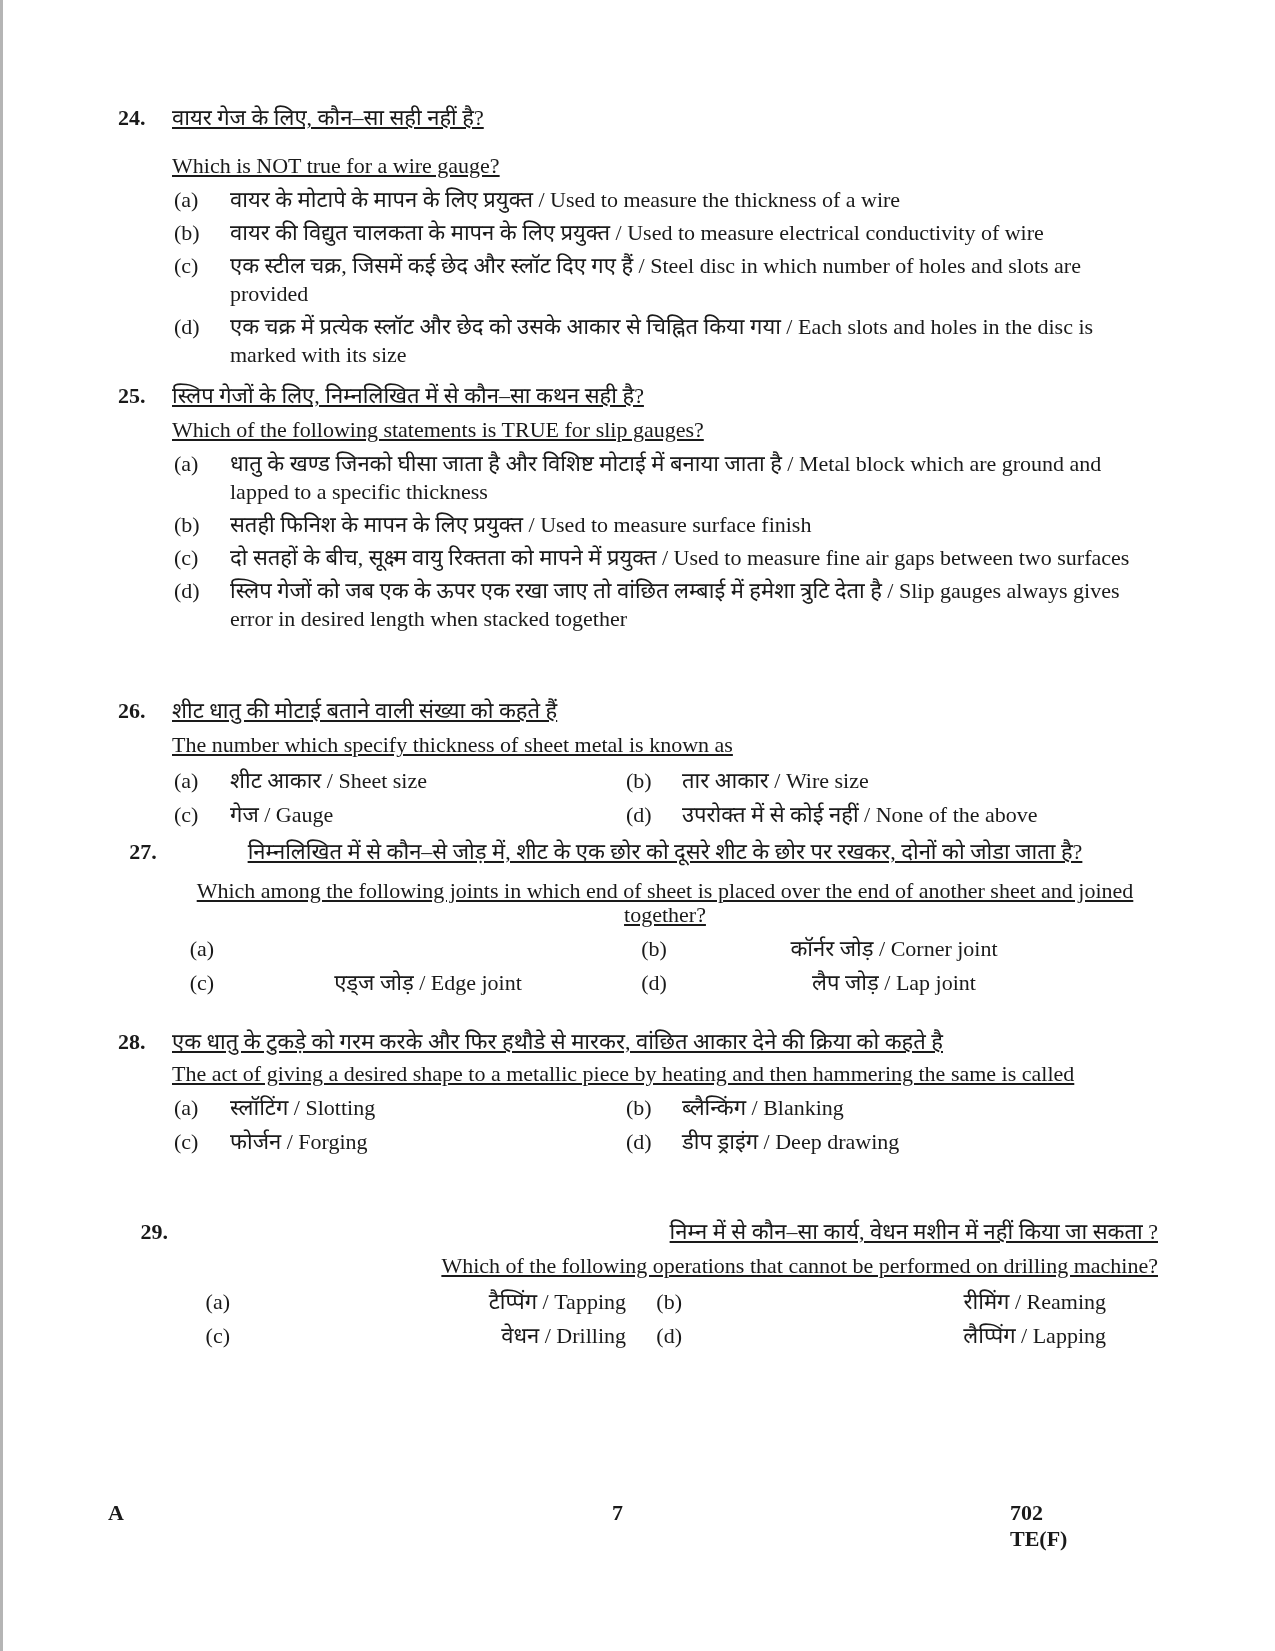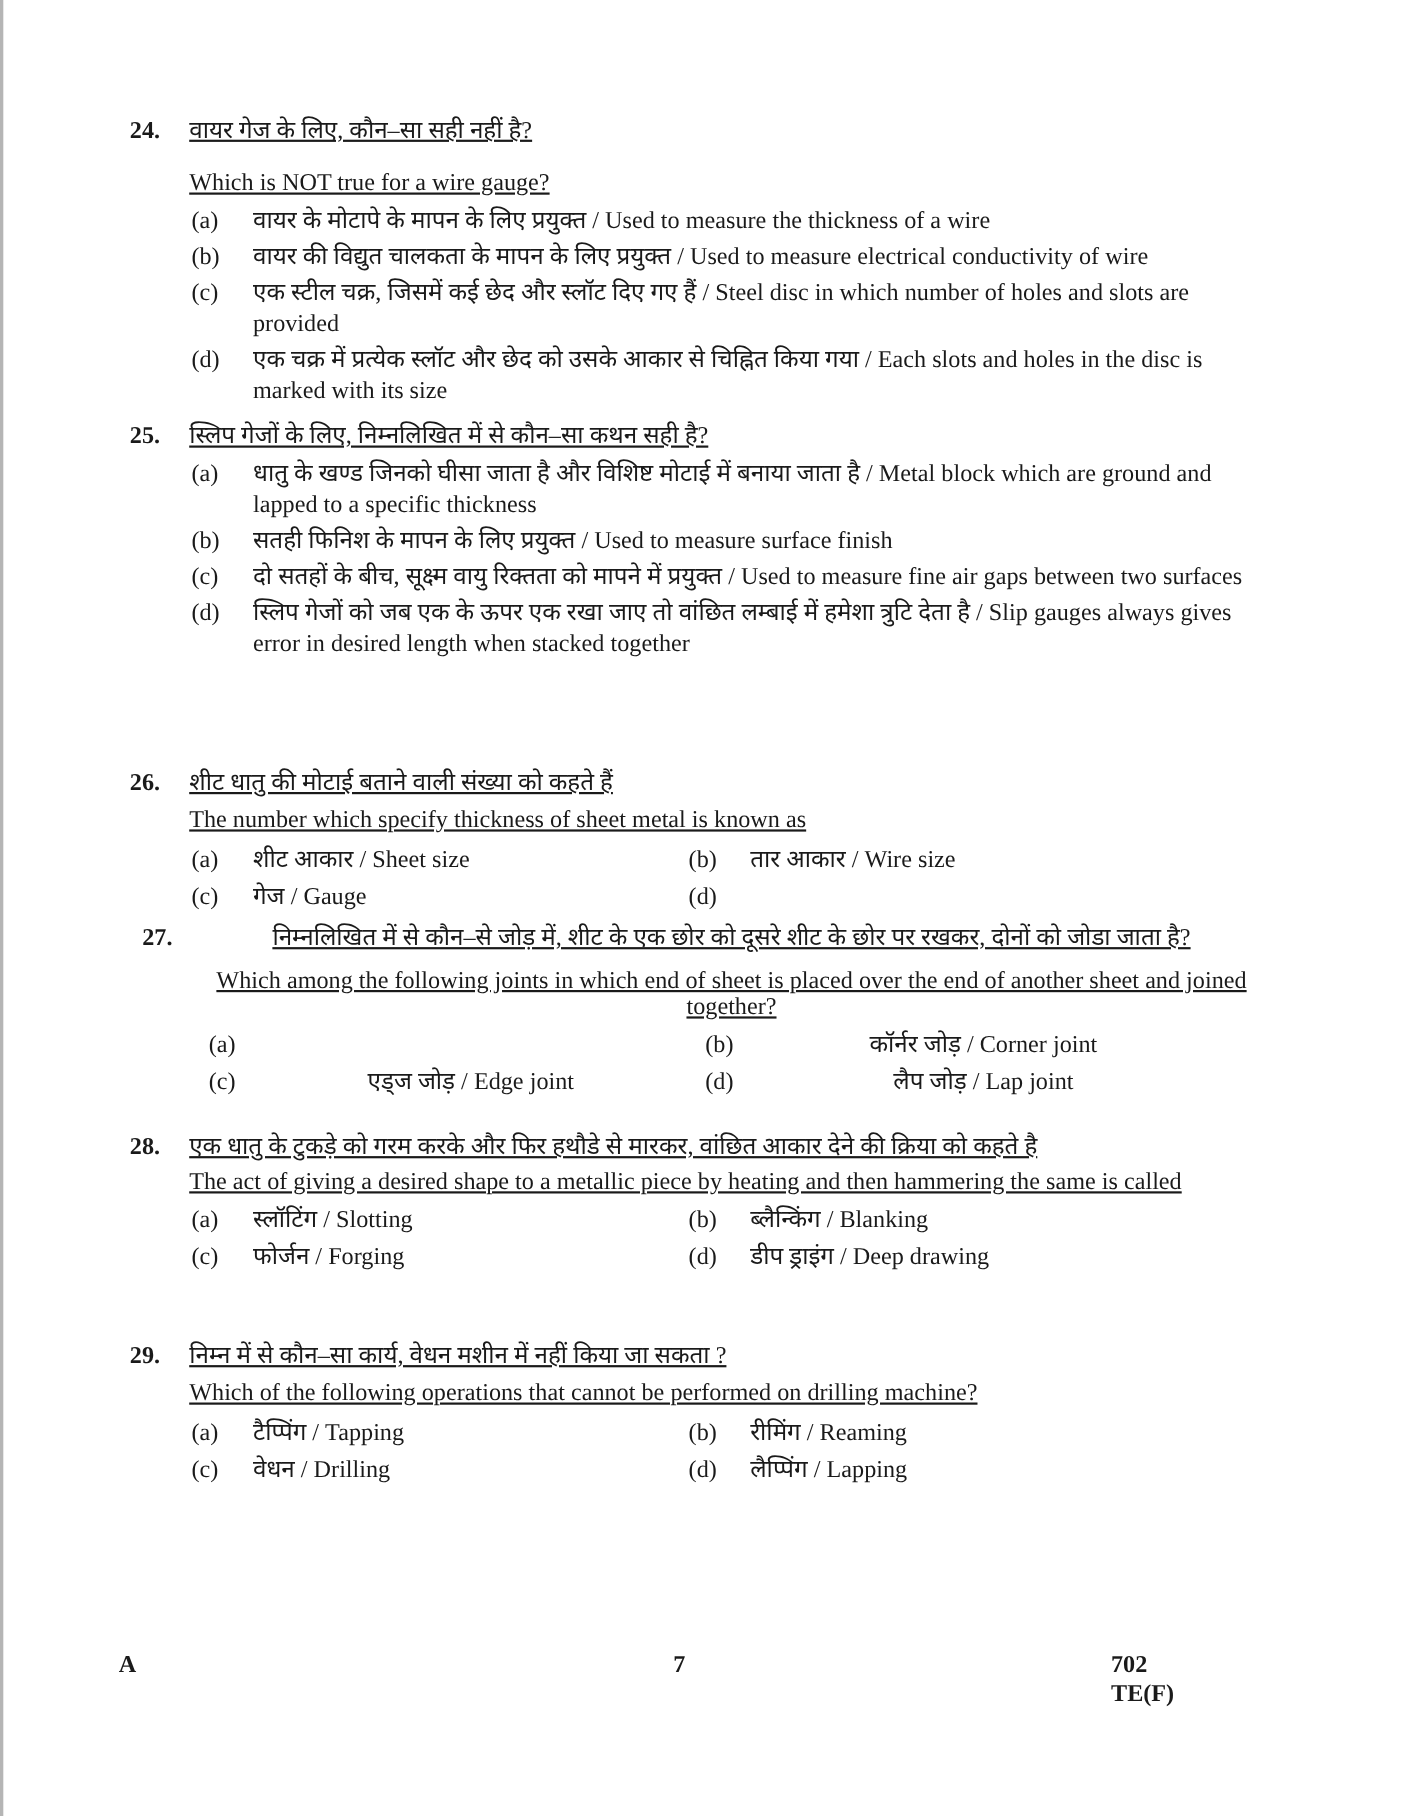--- a/index.html
+++ b/index.html
@@ -51,20 +51,21 @@
           <span class="lbl">(d)</span>
           <span class="txt">एक चक्र में प्रत्येक स्लॉट और छेद को उसके आकार से चिह्नित किया गया / Each slots and holes in the disc is marked with its size</span>
         </div>
     </div>
   </div>
 
   <div class="q" style="top:382px;">
     <div class="qnum">25.</div>
     <div class="qbody">
       <div>स्लिप गेजों के लिए, निम्नलिखित में से कौन–सा कथन सही है?</div>
+      <div style="margin-top:6px">Which of the following statements is TRUE for slip gauges?</div>
     </div>
     <div class="opts">
       <div class="opt">
           <span class="lbl">(a)</span>
           <span class="txt">धातु के खण्ड जिनको घीसा जाता है और विशिष्ट मोटाई में बनाया जाता है / Metal block which are ground and lapped to a specific thickness</span>
         </div>
       <div class="opt">
           <span class="lbl">(b)</span>
           <span class="txt">सतही फिनिश के मापन के लिए प्रयुक्त / Used to measure surface finish</span>
         </div>
@@ -93,20 +94,21 @@
       <div class="opt">
           <span class="lbl">(b)</span>
           <span class="txt">तार आकार / Wire size</span>
         </div>
       <div class="opt">
           <span class="lbl">(c)</span>
           <span class="txt">गेज / Gauge</span>
         </div>
       <div class="opt">
           <span class="lbl">(d)</span>
+          <span class="txt">उपरोक्त में से कोई नहीं / None of the above</span>
         </div>
     </div>
   </div>
 
   <div class="q" style="top:838px;text-align:center;">
     <div class="qnum">27.</div>
     <div class="qbody">
       <div>निम्नलिखित में से कौन–से जोड़ में, शीट के एक छोर को दूसरे शीट के छोर पर रखकर, दोनों को जोडा जाता है?</div>
       <div style="margin-top:13px; line-height:24px">Which among the following joints in which end of sheet is placed over the end of another sheet and joined together?</div>
     </div>
@@ -148,21 +150,21 @@
           <span class="lbl">(c)</span>
           <span class="txt">फोर्जन / Forging</span>
         </div>
       <div class="opt">
           <span class="lbl">(d)</span>
           <span class="txt">डीप ड्राइंग / Deep drawing</span>
         </div>
     </div>
   </div>
 
-  <div class="q" style="top:1218px;">
+  <div class="q" style="top:1218px;text-align:right;">
     <div class="qnum">29.</div>
     <div class="qbody">
       <div>निम्न में से कौन–सा कार्य, वेधन मशीन में नहीं किया जा सकता ?</div>
       <div style="margin-top:6px">Which of the following operations that cannot be performed on drilling machine?</div>
     </div>
     <div class="grid2">
       <div class="opt">
           <span class="lbl">(a)</span>
           <span class="txt">टैप्पिंग / Tapping</span>
         </div>

